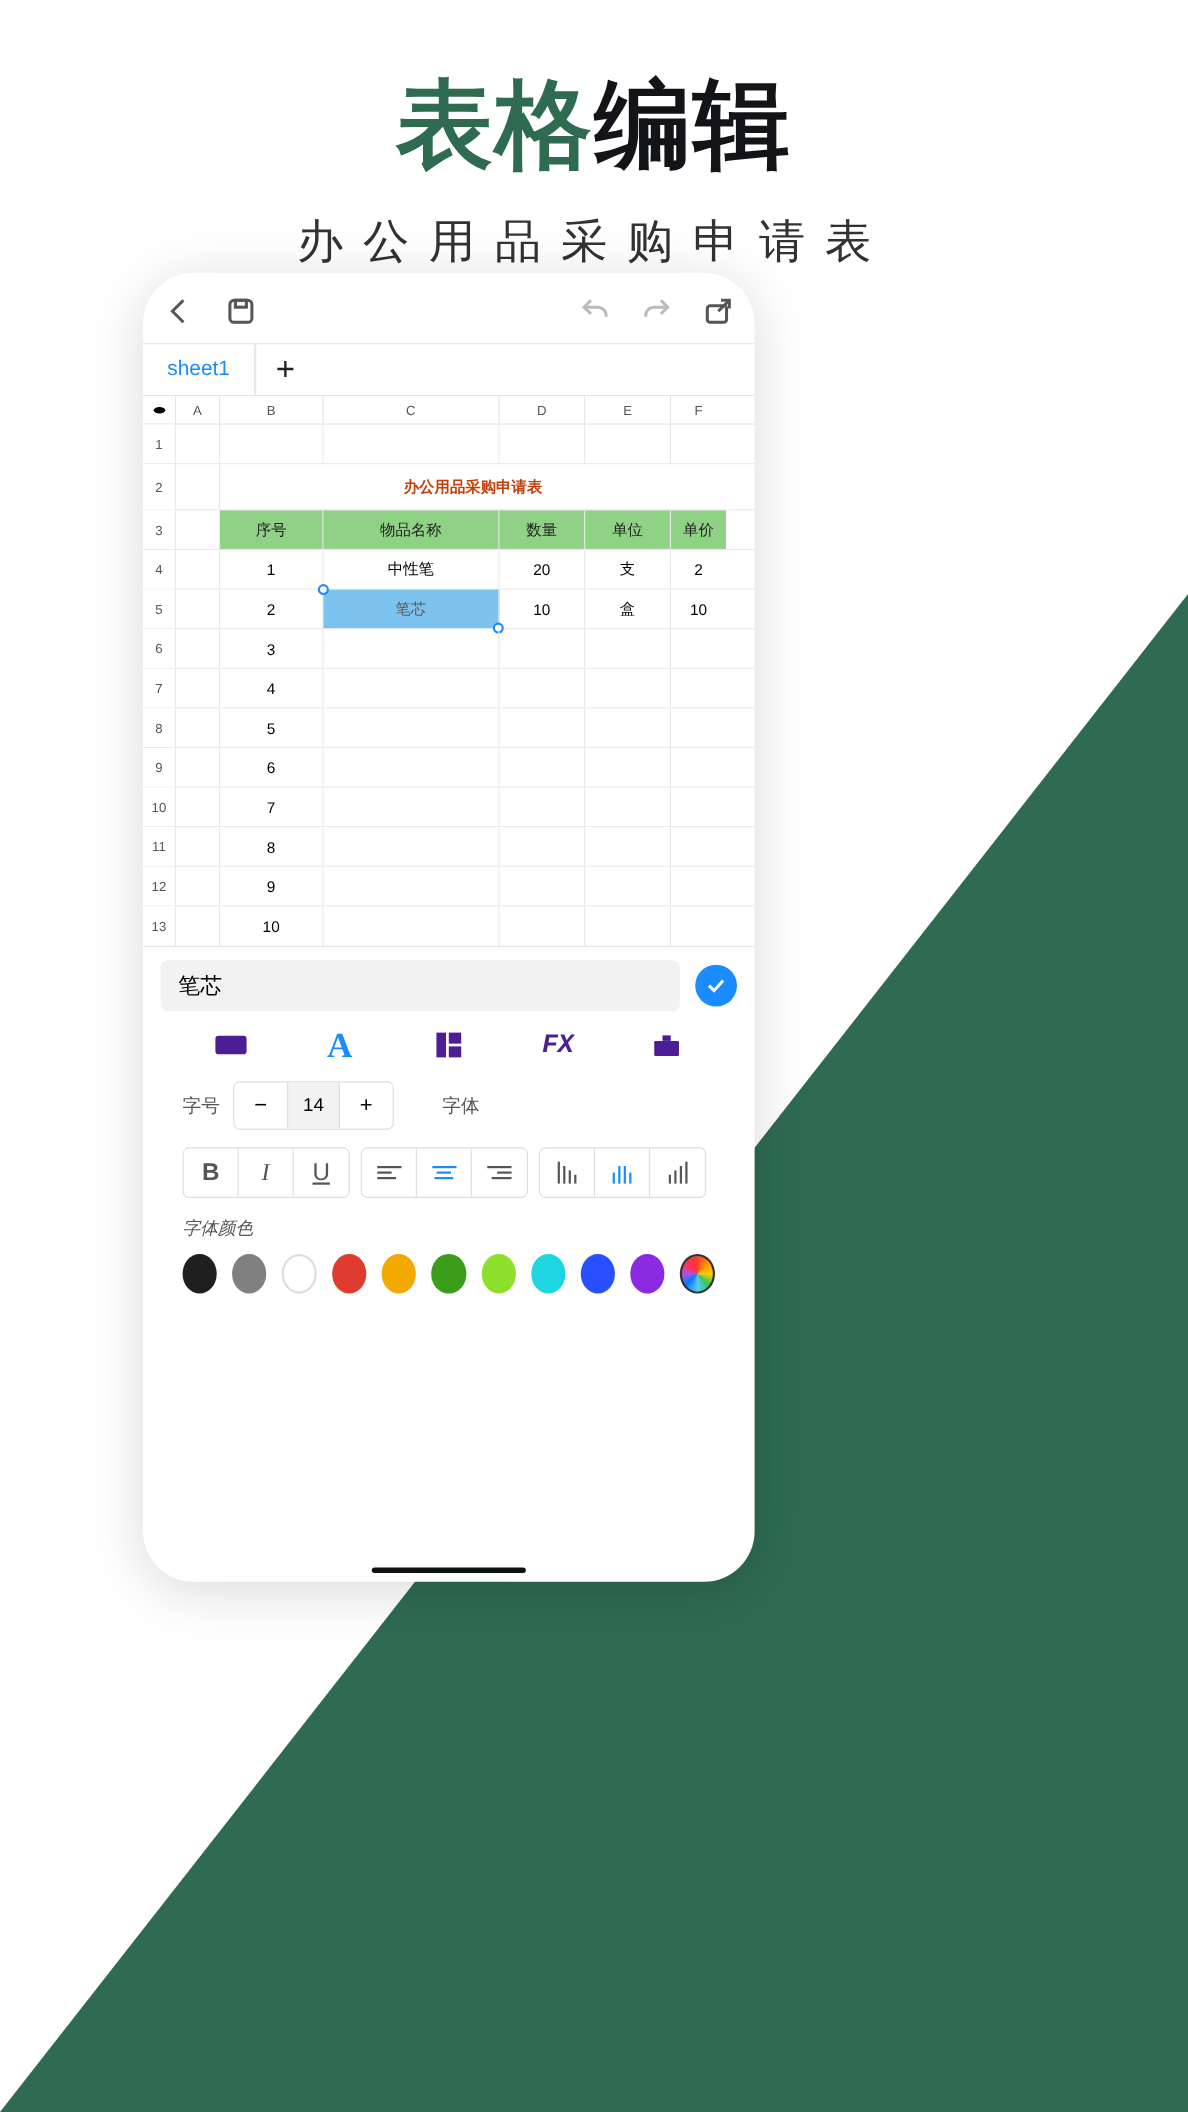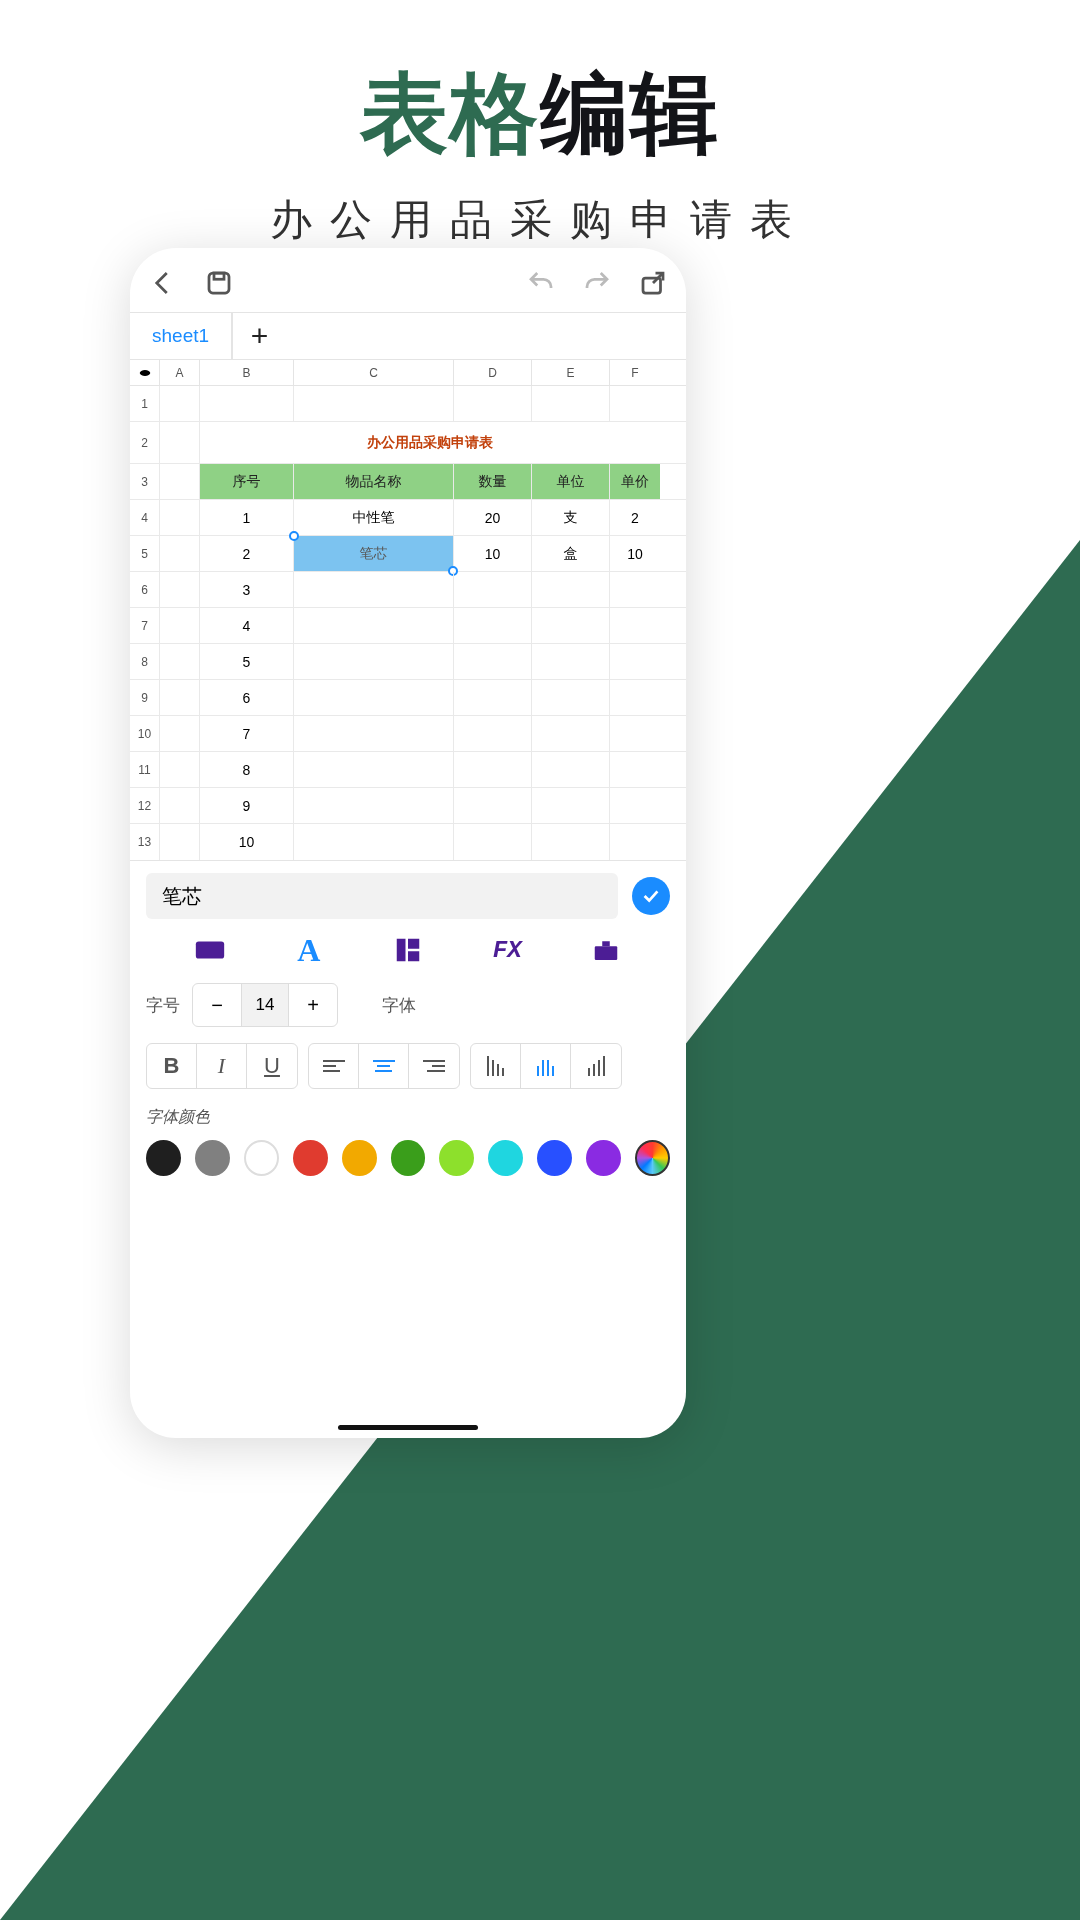--- a/index.html
+++ b/index.html
@@ -156,21 +156,21 @@
 }
 .mode-tabs > div {
   width: 46px; height: 34px;
   display:flex;align-items:center;justify-content:center;
   color: #4c1d95;
   font-family: Liberation Mono, monospace;
 }
 .mode-tabs > div.active { color: #1a8cff; }
 .mode-tabs .letter { font-size: 32px; font-weight: 700; font-family: Georgia, serif;}
 .mode-tabs .fx { font-size: 24px; font-weight: 700; font-style: italic;}
-.panel { padding: 6px 16px 18px; }
+.panel { padding: 6px 36px 18px; }
 .prow { display:flex; align-items:center; gap:12px; margin-bottom: 16px; }
 .label { font-size: 17px; color: #555; }
 .stepper {
   display:flex; border:1px solid #ddd; border-radius:6px; overflow:hidden;
 }
 .stepper > div { width: 48px; height: 42px; display:flex;align-items:center;justify-content:center; font-size:20px;}
 .stepper > div:nth-child(2){ background:#f2f2f2; border-left:1px solid #ddd; border-right:1px solid #ddd; font-size:17px;text-align:center;}
 .font-sel {
   flex:1; height:42px; border:1px solid #ddd; border-radius:6px;
   display:flex;align-items:center;justify-content:center;

